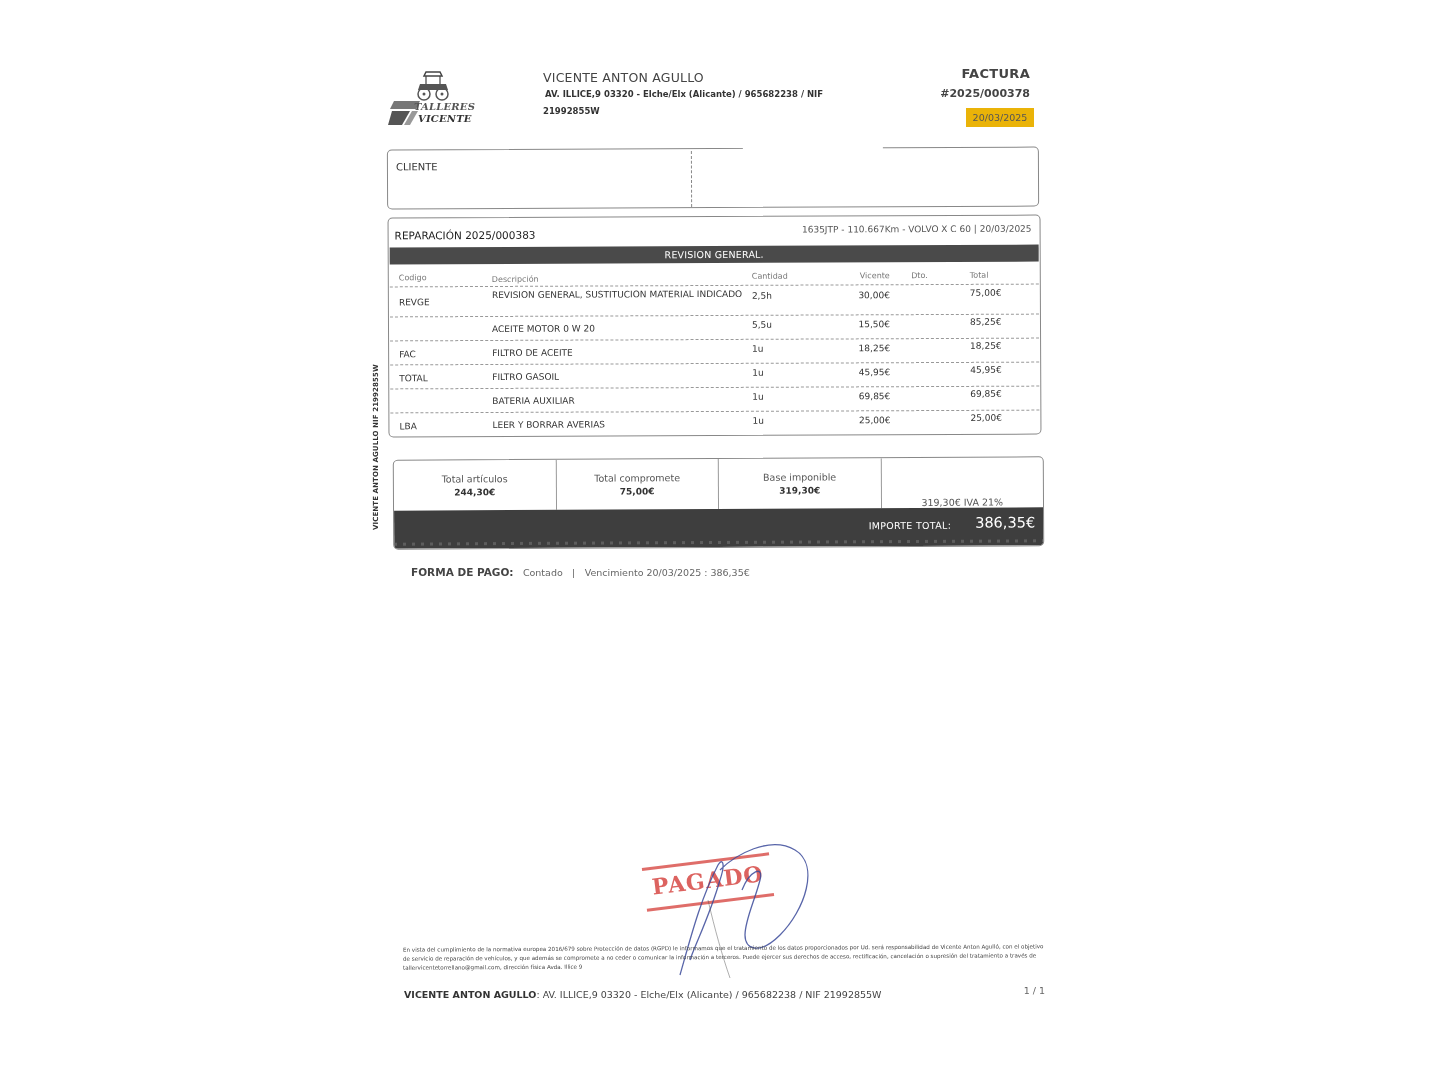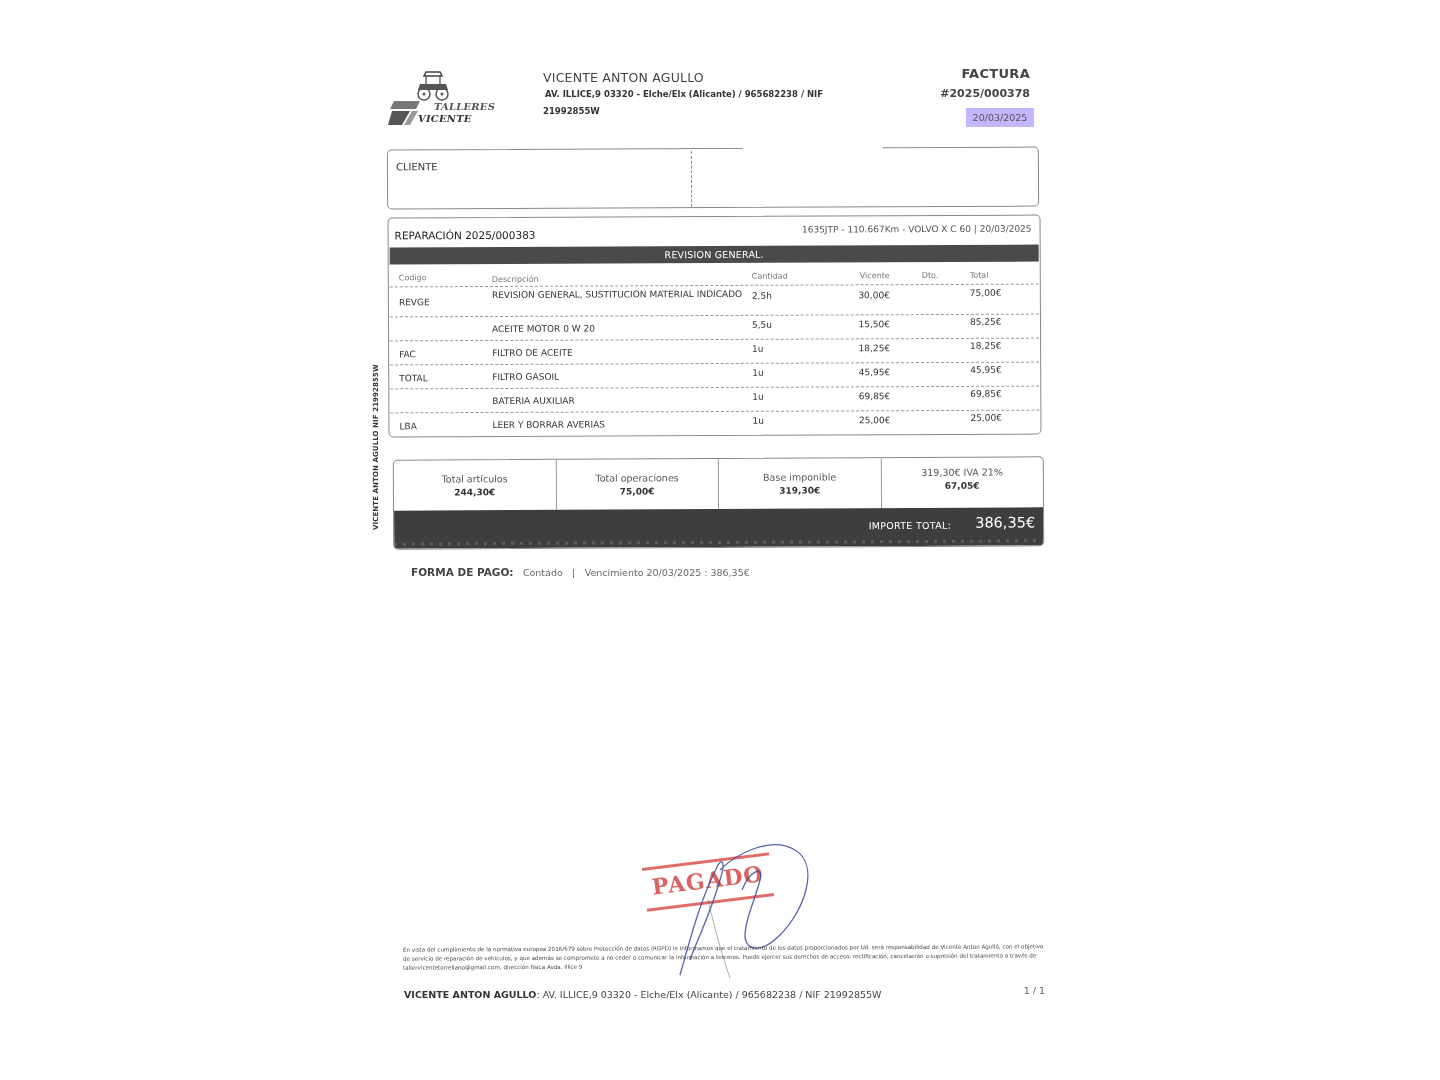--- a/index.html
+++ b/index.html
@@ -4,32 +4,32 @@
   <style>
     * { box-sizing: border-box; margin: 0; padding: 0; }
     html, body { width: 1440px; height: 1080px; background: #ffffff; overflow: hidden; }
     body { font-family: "DejaVu Sans", sans-serif; color: #333; position: relative; }
 
     .page { position: absolute; left: 0; top: 0; width: 1440px; height: 1080px; }
 
     
     .logo { position: absolute; left: 386px; top: 68px; width: 96px; height: 60px; }
     .logo-car { position: absolute; left: 28px; top: 0; width: 38px; height: 34px; }
-    .logo-word { position: absolute; left: 48px; font-style: italic; font-weight: bold; font-family: "DejaVu Serif", serif; font-size: 10px; color: #555; letter-spacing: 0.2px; }
+    .logo-word { position: absolute; left: 28px; font-style: italic; font-weight: bold; font-family: "DejaVu Serif", serif; font-size: 10px; color: #555; letter-spacing: 0.2px; }
     .logo-word.w1 { top: 33px; }
     .logo-word.w2 { top: 45px; left: 32px; color: #333; }
     .logo-mark { position: absolute; left: 2px; top: 33px; width: 32px; height: 24px; }
 
     .company-name { position: absolute; left: 543px; top: 70px; font-size: 12.5px; color: #444; letter-spacing: 0.2px; }
     .company-addr { position: absolute; left: 545px; top: 89px; font-size: 8.5px; color: #333; font-weight: bold; }
     .company-nif { position: absolute; left: 543px; top: 106px; font-size: 8.5px; color: #333; font-weight: bold; }
 
     .doc-type { position: absolute; left: 900px; width: 130px; top: 66px; text-align: right; font-size: 13px; font-weight: bold; color: #444; letter-spacing: 0.3px; }
     .doc-number { position: absolute; left: 900px; width: 130px; top: 87px; text-align: right; font-size: 11px; font-weight: bold; color: #444; }
-    .doc-date { position: absolute; left: 966px; top: 108px; width: 68px; height: 19px; background: #c4b5fd; font-size: 9.5px; color: #555; text-align: center; line-height: 19px; }
+    .doc-date { position: absolute; left: 966px; top: 108px; width: 68px; height: 19px; background: #eab308; font-size: 9.5px; color: #555; text-align: center; line-height: 19px; }
 
     
     .client-box { position: absolute; left: 387px; top: 148px; width: 652px; height: 60px; border: 1px solid #888; border-radius: 5px; transform: rotate(-0.25deg); }
     .client-box .divider { position: absolute; left: 303px; top: 2px; bottom: 0; border-left: 1px dashed #888; }
     .client-label { position: absolute; left: 8px; top: 11px; font-size: 10px; color: #333; }
     .client-gap { position: absolute; left: 355px; top: -3px; width: 140px; height: 6px; background: #fff; }
 
     
     .repair-box { position: absolute; left: 388px; top: 216px; width: 653px; height: 220px; border: 1px solid #888; border-radius: 5px; transform: rotate(-0.25deg); overflow: hidden; }
     .repair-title { position: absolute; left: 6px; top: 11px; font-size: 10.5px; color: #222; }
@@ -38,29 +38,29 @@
 
     .table { position: absolute; left: 1px; right: 1px; top: 47px; }
     .thead { position: relative; height: 22px; border-bottom: 1px dashed #999; font-size: 8px; color: #777; }
     .thead span { position: absolute; top: 8px; }
     .row { position: relative; border-bottom: 1px dashed #999; font-size: 9px; color: #333; }
     .row span { position: absolute; }
     .col-code { left: 9px; }
     .col-desc { left: 102px; width: 260px; line-height: 13px; }
     .col-qty { left: 362px; width: 56px; text-align: left; }
     .col-price { left: 440px; width: 60px; text-align: right; }
-    .col-dto { left: 532px; width: 30px; }
+    .col-dto { left: 508px; width: 30px; text-align: right; }
     .col-total { left: 580px; width: 66px; }
     .row:last-child { border-bottom: none; }
 
     
     .totals-box { position: absolute; left: 393px; top: 458px; width: 651px; height: 90px; border: 1px solid #888; border-radius: 5px; overflow: hidden; transform: rotate(-0.3deg); }
     .totals-cells { position: absolute; left: 0; right: 0; top: 0; height: 50px; display: flex; }
     .totals-cell { flex: 1; border-right: 1px solid #999; text-align: center; padding-top: 13px; }
-    .totals-cell:last-child { border-right: none; padding-top: 9px; }
+    .totals-cell:last-child { border-right: none; padding-top: 3px; margin-top: 36px; }
     .totals-cell .lbl { display: block; font-size: 9.5px; color: #555; }
     .totals-cell .val { display: block; font-size: 9px; color: #333; font-weight: bold; margin-top: 3px; }
     .grand-bar { position: absolute; left: 0; right: 0; top: 50px; bottom: 0; background: #3e3e3e; color: #fff; }
     .grand-bar .streak { position: absolute; left: 0; right: 0; bottom: 3px; height: 3px; background: repeating-linear-gradient(90deg, #6a6a6a 0 3px, #3e3e3e 3px 9px); opacity: 0.7; }
     .grand-label { position: absolute; right: 92px; top: 12px; font-size: 9.5px; letter-spacing: 0.3px; }
     .grand-value { position: absolute; right: 8px; top: 7px; font-size: 14.5px; }
 
     
     .payment { position: absolute; left: 395px; top: 566px; font-size: 10.5px; color: #444; margin-left: 16px; }
     .payment .pay-label { font-weight: bold; color: #444; }
@@ -192,21 +192,21 @@
     </div>
   </div>
 
   <div class="totals-box">
     <div class="totals-cells">
       <div class="totals-cell">
         <span class="lbl">Total artículos</span>
         <span class="val">244,30€</span>
       </div>
       <div class="totals-cell">
-        <span class="lbl">Total operaciones</span>
+        <span class="lbl">Total compromete</span>
         <span class="val">75,00€</span>
       </div>
       <div class="totals-cell">
         <span class="lbl">Base imponible</span>
         <span class="val">319,30€</span>
       </div>
       <div class="totals-cell">
         <span class="lbl">319,30€ IVA 21%</span>
         <span class="val">67,05€</span>
       </div>

